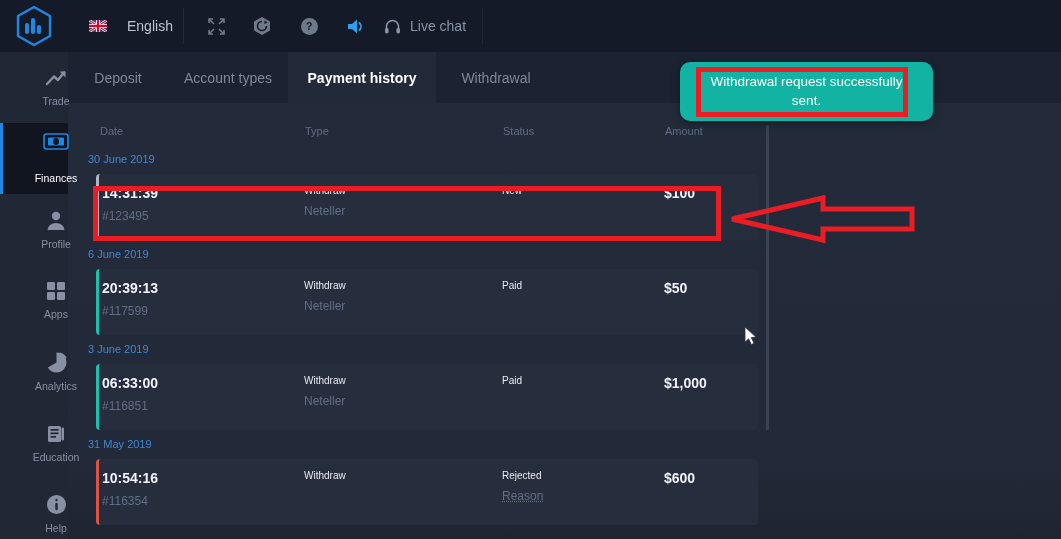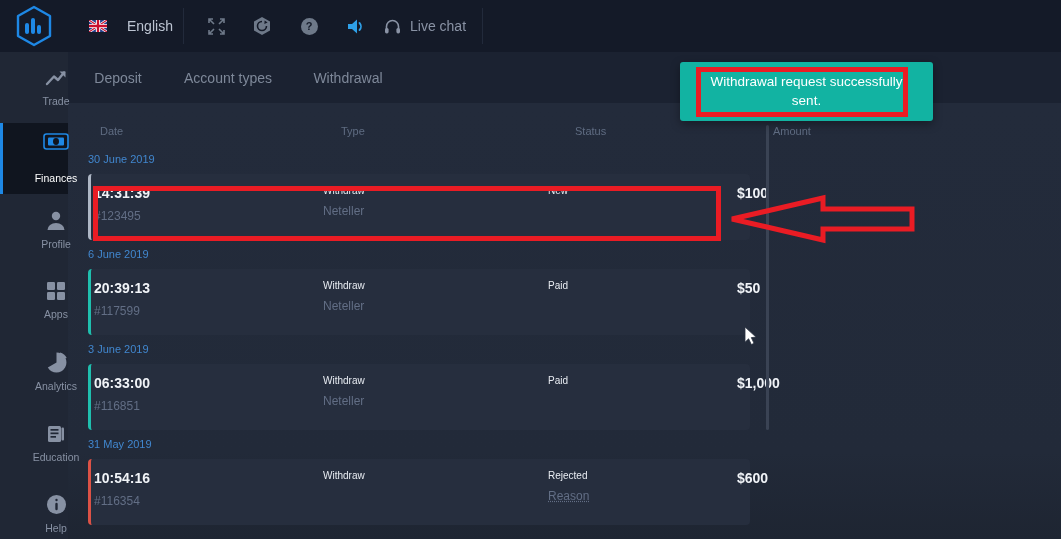--- a/index.html
+++ b/index.html
@@ -28,39 +28,39 @@
   .side-item.active{background:#10151f;border-left-color:#1e88e5;}
   .side-item.active .lbl{color:#ffffff;margin-top:22px;}
   
   .tabbar{position:absolute;left:68px;top:52px;width:993px;height:51px;background:#1b2231;display:flex;z-index:1;}
   .tab{height:51px;display:flex;align-items:center;justify-content:center;font-size:14px;color:#7e8899;cursor:pointer;}
   .tab.active{background:#222a39;color:#ffffff;font-weight:bold;}
   
   .content{position:absolute;left:68px;top:103px;width:993px;height:436px;
            background:linear-gradient(180deg,#232b3b 0%,#222a39 80%,#1e2532 100%);}
   .thead{display:grid;grid-template-columns:205px 198px 162px auto;
-         margin:22px 0 0 32px;font-size:11px;color:#5f6c82;gap:36px;}
+         margin:22px 0 0 32px;font-size:11px;color:#5f6c82;}
   .group-date{margin:16px 0 0 20px;font-size:11px;color:#4187cf;}
   .g2{margin-top:8px}.g3{margin-top:8px}.g4{margin-top:8px}
-  .card{margin:9px 0 0 20px;width:662px;box-sizing:border-box;height:66px;background:#262e3e;
+  .card{margin:9px 0 0 28px;width:662px;box-sizing:border-box;height:66px;background:#262e3e;
         border-left:3px solid #1fbfae;border-radius:4px;
         display:grid;grid-template-columns:202px 198px 162px auto;
-        padding:11px 0 0 3px;cursor:pointer;gap:27px;}
+        padding:11px 0 0 3px;cursor:pointer;}
   .card .main{font-size:14px;color:#f0f3f7;font-weight:bold;}
   .card .type-t,.card .status-t{font-weight:normal;color:#e8ecf2;font-size:10px;}
   .card .amount{font-weight:bold;}
   .card .sub{font-size:12px;color:#626e85;margin-top:8px;}
   .card .link{text-decoration:underline;text-decoration-style:dotted;cursor:pointer;display:inline-block;}
   .accent-gray{border-left-color:#aeb7c5;}
   .accent-teal{border-left-color:#1fbfae;}
   .accent-red{border-left-color:#dc5246;}
   
   .scrollbar{position:absolute;left:698px;top:22px;width:3px;height:305px;background:#3a4354;border-radius:2px;cursor:pointer;}
   
-  .toast{position:absolute;left:680px;top:62px;width:253px;height:59px;background:#12b3a2;border-radius:3px;
+  .toast{position:absolute;left:680px;top:62px;width:253px;height:59px;background:#12b3a2;border-radius:10px;
          display:flex;align-items:center;justify-content:center;text-align:center;
          color:#ffffff;font-size:13.5px;line-height:1.4;padding:0 26px;box-sizing:border-box;
          box-shadow:0 3px 10px rgba(0,0,0,.35);z-index:5;}
   
   .anno-rect{position:absolute;border:5px solid #ea1c24;box-sizing:border-box;z-index:6;}
   .anno-toast{left:696px;top:67px;width:212px;height:50px;}
   .anno-row{left:93px;top:186px;width:628px;height:55px;}
   .anno-arrow{position:absolute;left:726px;top:190px;z-index:6;}
   .cursor{position:absolute;left:744px;top:326px;z-index:7;}
 </style>
@@ -194,20 +194,21 @@
       <rect x="9.3" y="4.8" width="2.4" height="2.4" rx="1.2" fill="#202735"></rect>
       <rect x="9.3" y="8.8" width="2.4" height="7.5" rx="1.2" fill="#202735"></rect>
     </svg>
     <span class="lbl">Help</span>
   </div>
 </div>
 
 <div class="tabbar">
   <div class="tab" style="width:100px">Deposit</div>
   <div class="tab" style="width:120px">Account types</div>
+  <div class="tab active" style="width:148px">Payment history</div>
   <div class="tab" style="width:120px">Withdrawal</div>
 </div>
 
 <div class="content">
 
   <div class="thead">
     <span>Date</span>
     <span>Type</span>
     <span>Status</span>
     <span>Amount</span>

